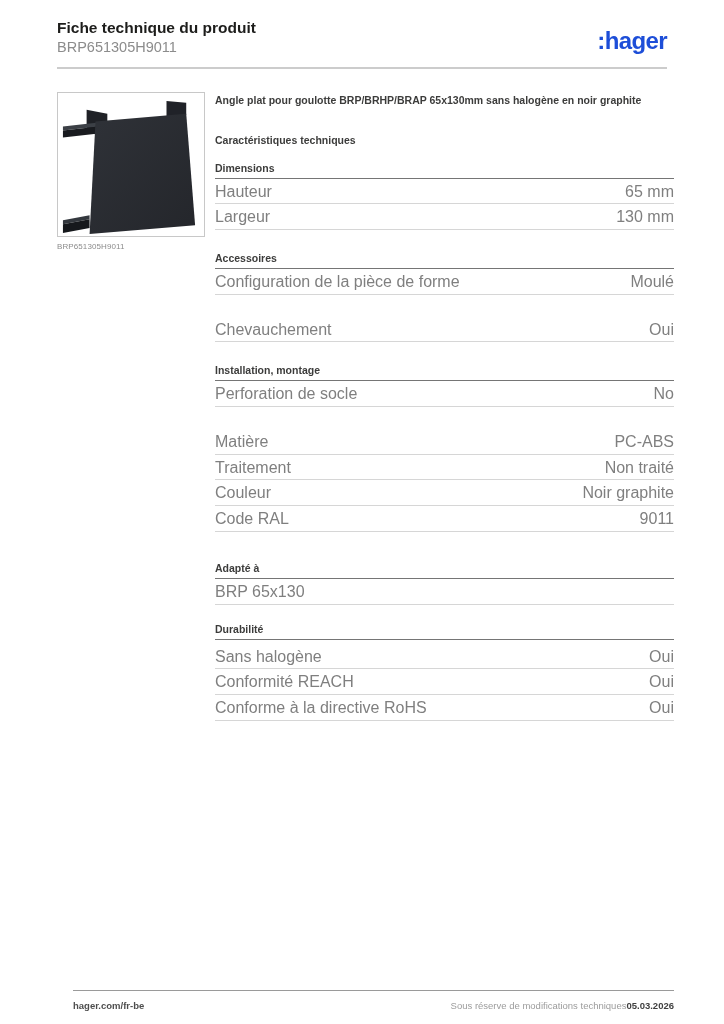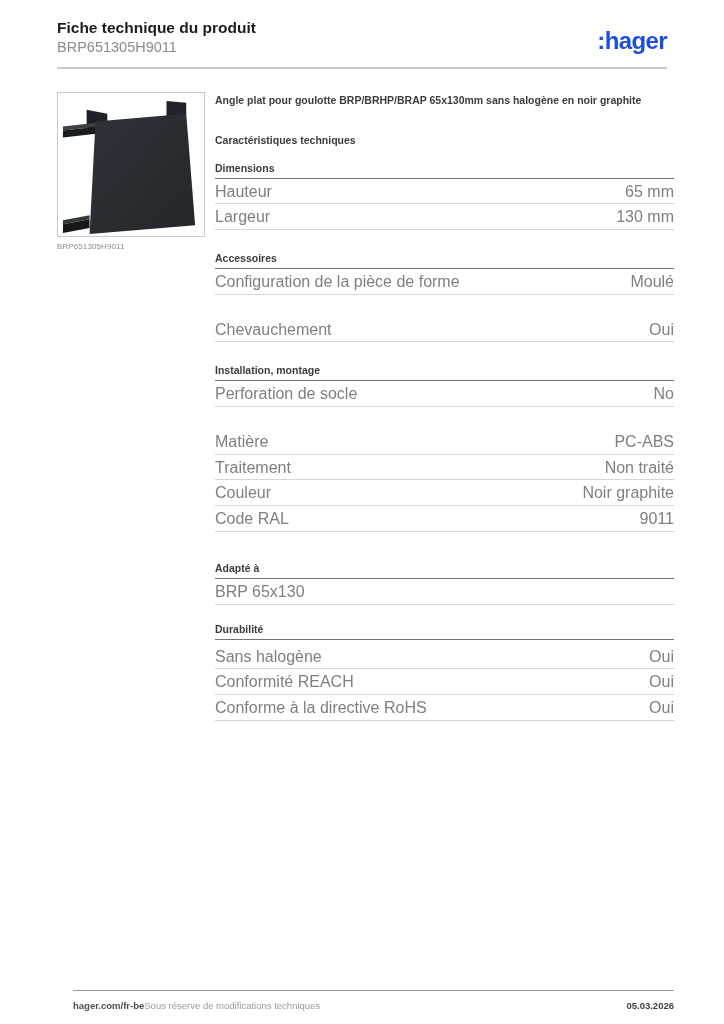--- a/index.html
+++ b/index.html
@@ -78,21 +78,21 @@
     left: 57px; right: 50px; bottom: 13px;
     border-top: 1px solid #9a9a9a;
     padding-top: 9px;
     display: flex;
     justify-content: space-between;
     align-items: baseline;
     font-size: 9.5px;
     margin-left: 16px;
   }
   .footer-left  { font-weight: bold; color: #4e4e4e; }
-  .footer-center{ flex: 1; text-align: left; color: #9c9c9c; }
+  .footer-center{ flex: 1; text-align: right; color: #9c9c9c; }
   .footer-right { font-weight: bold; color: #3f3f3f; }
 </style>
 </head>
 <body>
 
 <div class="page">
 
   <div class="header">
     <div>
       <div class="header-title">Fiche technique du produit</div>

